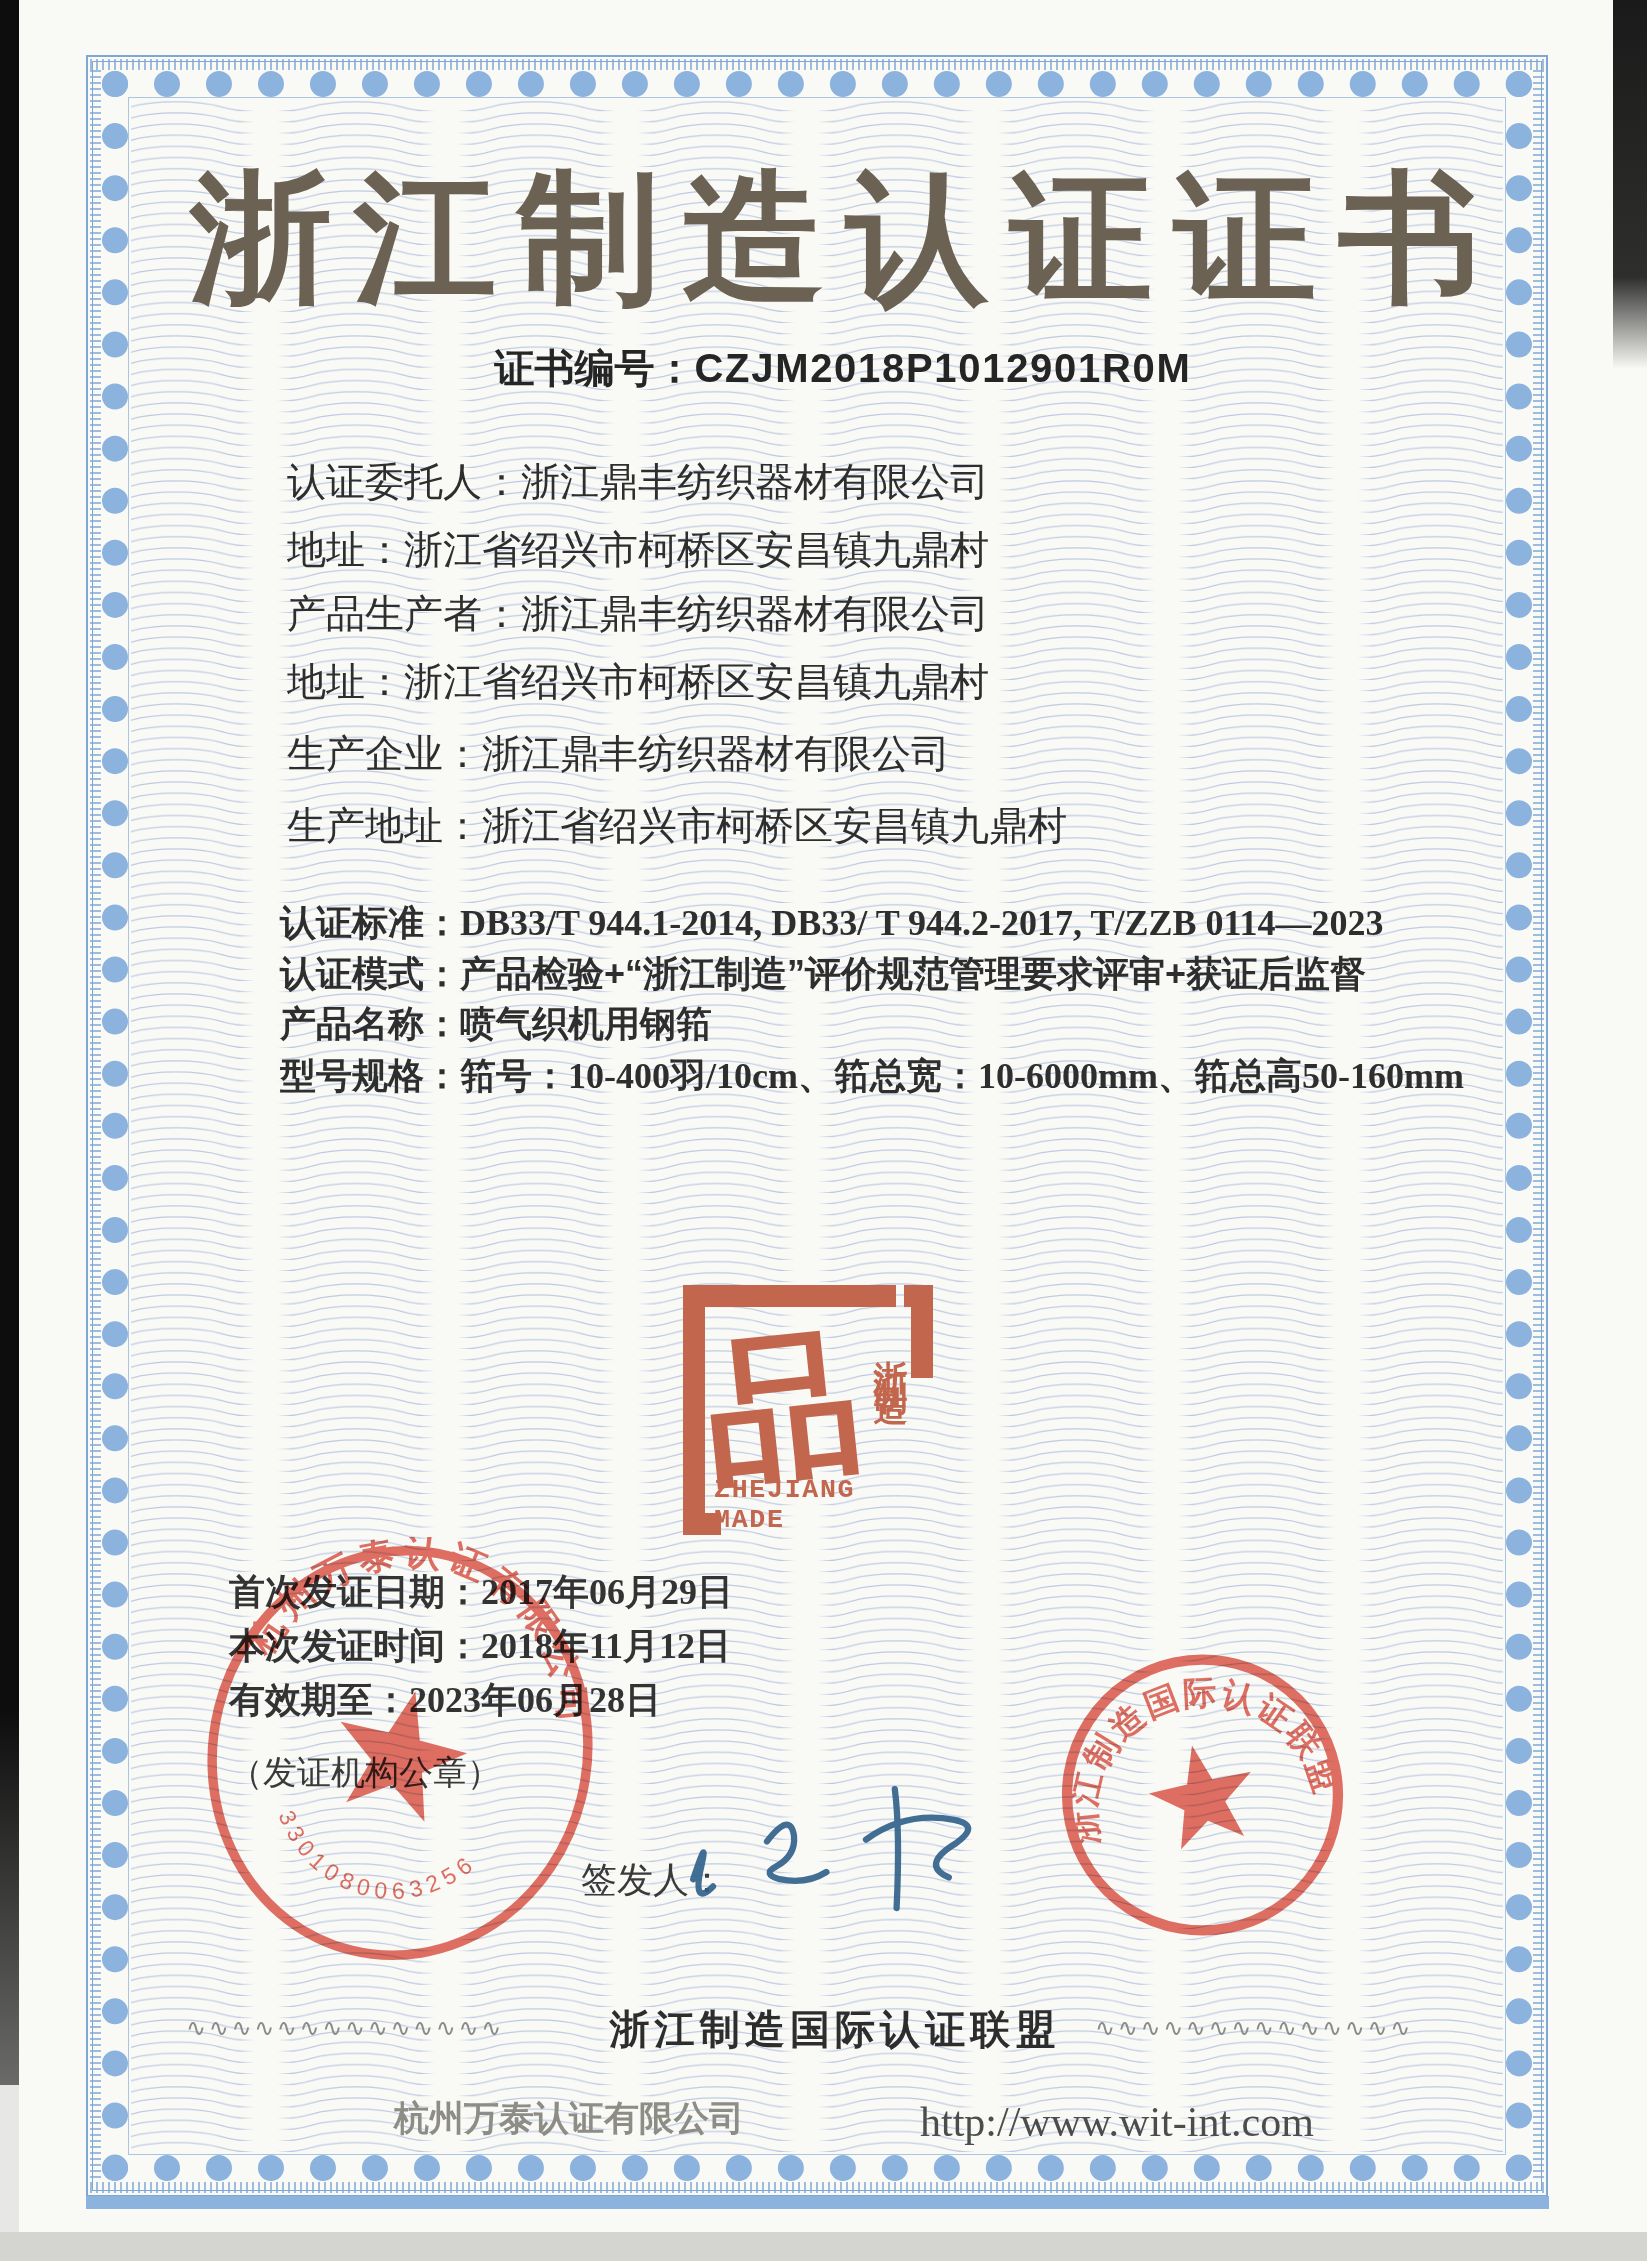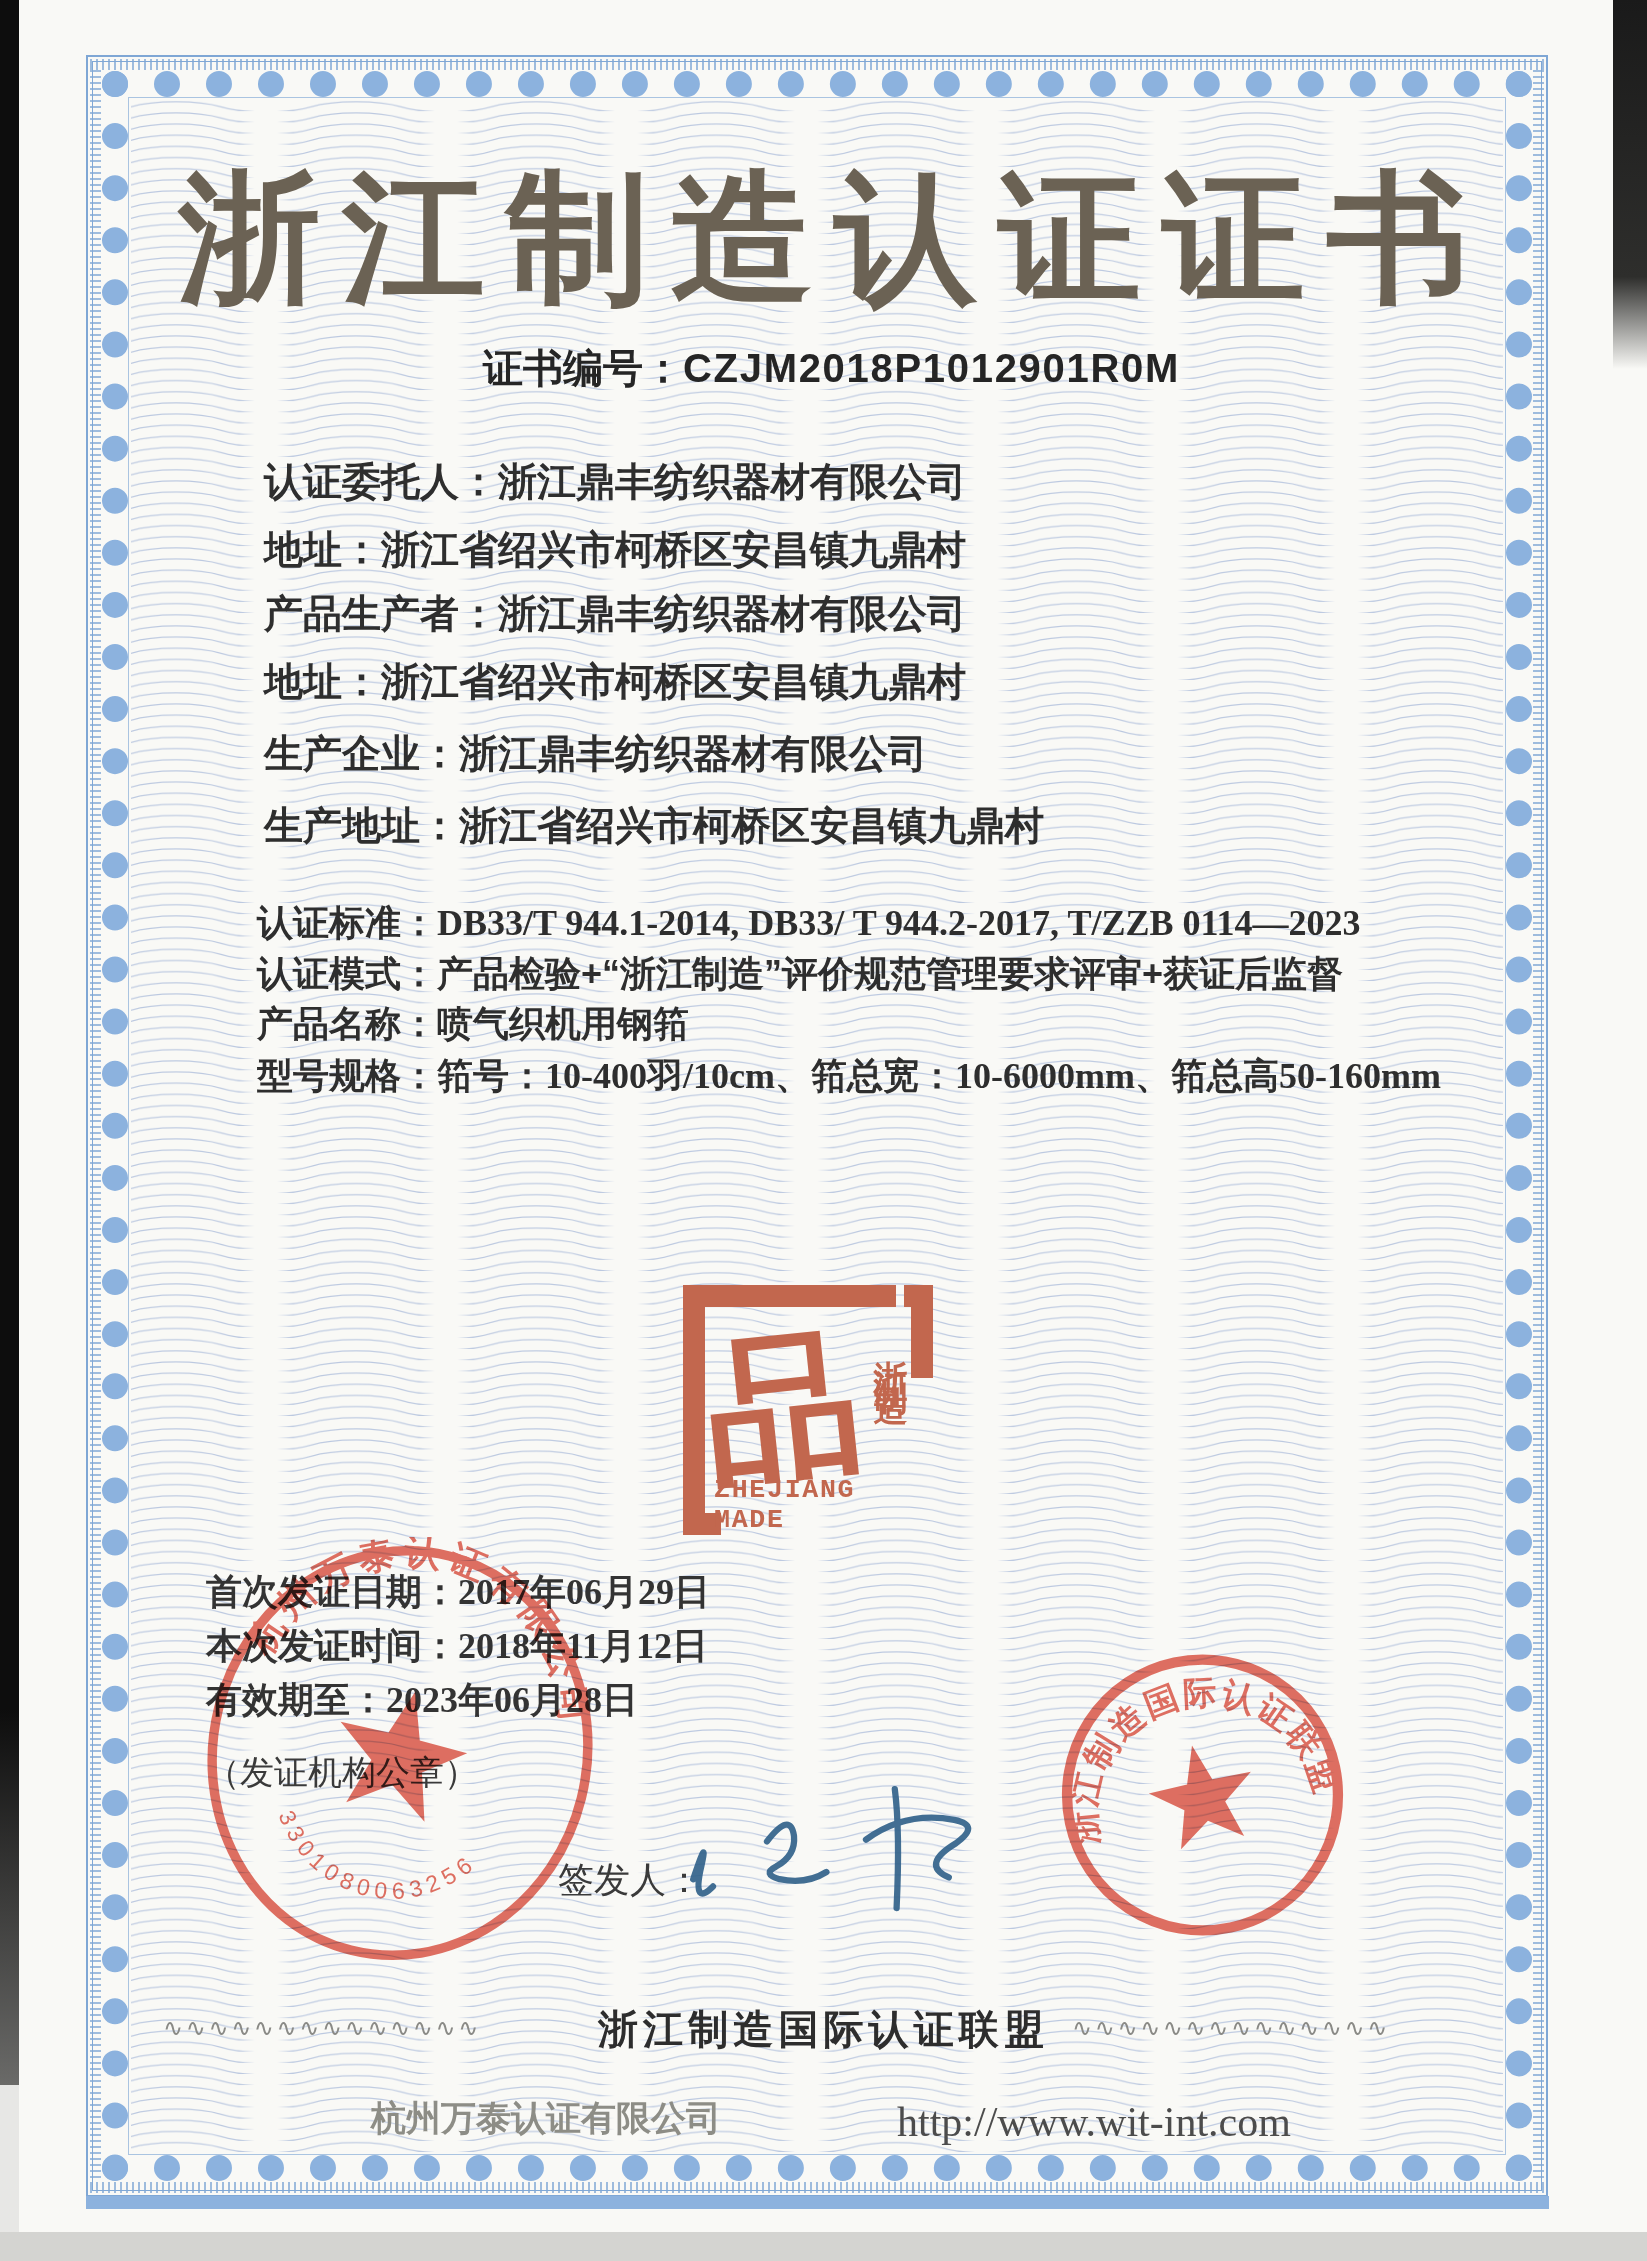--- a/index.html
+++ b/index.html
@@ -22,27 +22,27 @@
   .ladder-l,.ladder-r{position:absolute;top:13px;bottom:13px;width:11px;
          background:repeating-linear-gradient(180deg,rgba(127,167,213,.75) 0 1.7px,transparent 1.7px 6px);}
   .ladder-l{left:1.7px}.ladder-r{right:1.7px}
   .floral{position:absolute;inset:13.7px;border:26px dotted #8cb2de;}
   .inner-line{position:absolute;inset:40px;border:0.9px solid rgba(127,167,213,.65);}
   .inner{position:absolute;inset:43px;overflow:hidden;}
   .inner svg.waves{position:absolute;left:0;top:0;width:100%;height:100%;}
   .bottom-strip{position:absolute;left:86px;top:2196px;width:1463px;height:13px;background:#8cb2de;}
 
   
-  .abs{position:absolute;white-space:nowrap;}
+  .abs{position:absolute;white-space:nowrap;margin-left:23px;}
   .title{left:0;right:0;top:144px;text-align:center;
          font-family:"Liberation Serif",serif;font-weight:bold;font-size:142px;
          letter-spacing:22px;text-indent:22px;color:#6b6254;}
   .certno{left:0;right:0;top:341px;text-align:center;font-size:40px;font-weight:bold;color:#252525;padding-left:16px;}
   .certno .num{font-family:"Liberation Sans",sans-serif;letter-spacing:1.7px;}
-  .field{left:264px;font-size:39px;font-weight:bold;color:#2e2e2e;}
+  .field{left:264px;font-size:39px;font-weight:normal;color:#2e2e2e;}
   .f0{top:455px}.f1{top:523px}.f2{top:587px}.f3{top:655px}.f4{top:727px}.f5{top:799px}
   .spec{left:257px;font-size:36px;font-weight:bold;color:#2e2e2e;}
   .s0{top:899px}.s1{top:950px}.s2{top:1000px}.s3{top:1052px}
   .serifv{font-family:"Liberation Serif",serif;}
   .paragraph{position:absolute;left:230px;top:1127px;width:1177px;
          font-family:"Liberation Serif",serif;font-size:36px;line-height:52px;
          color:#333;text-align:justify;text-indent:75px;white-space:normal;}
 
   
   .logo{position:absolute;left:683px;top:1285px;width:250px;height:250px;}

